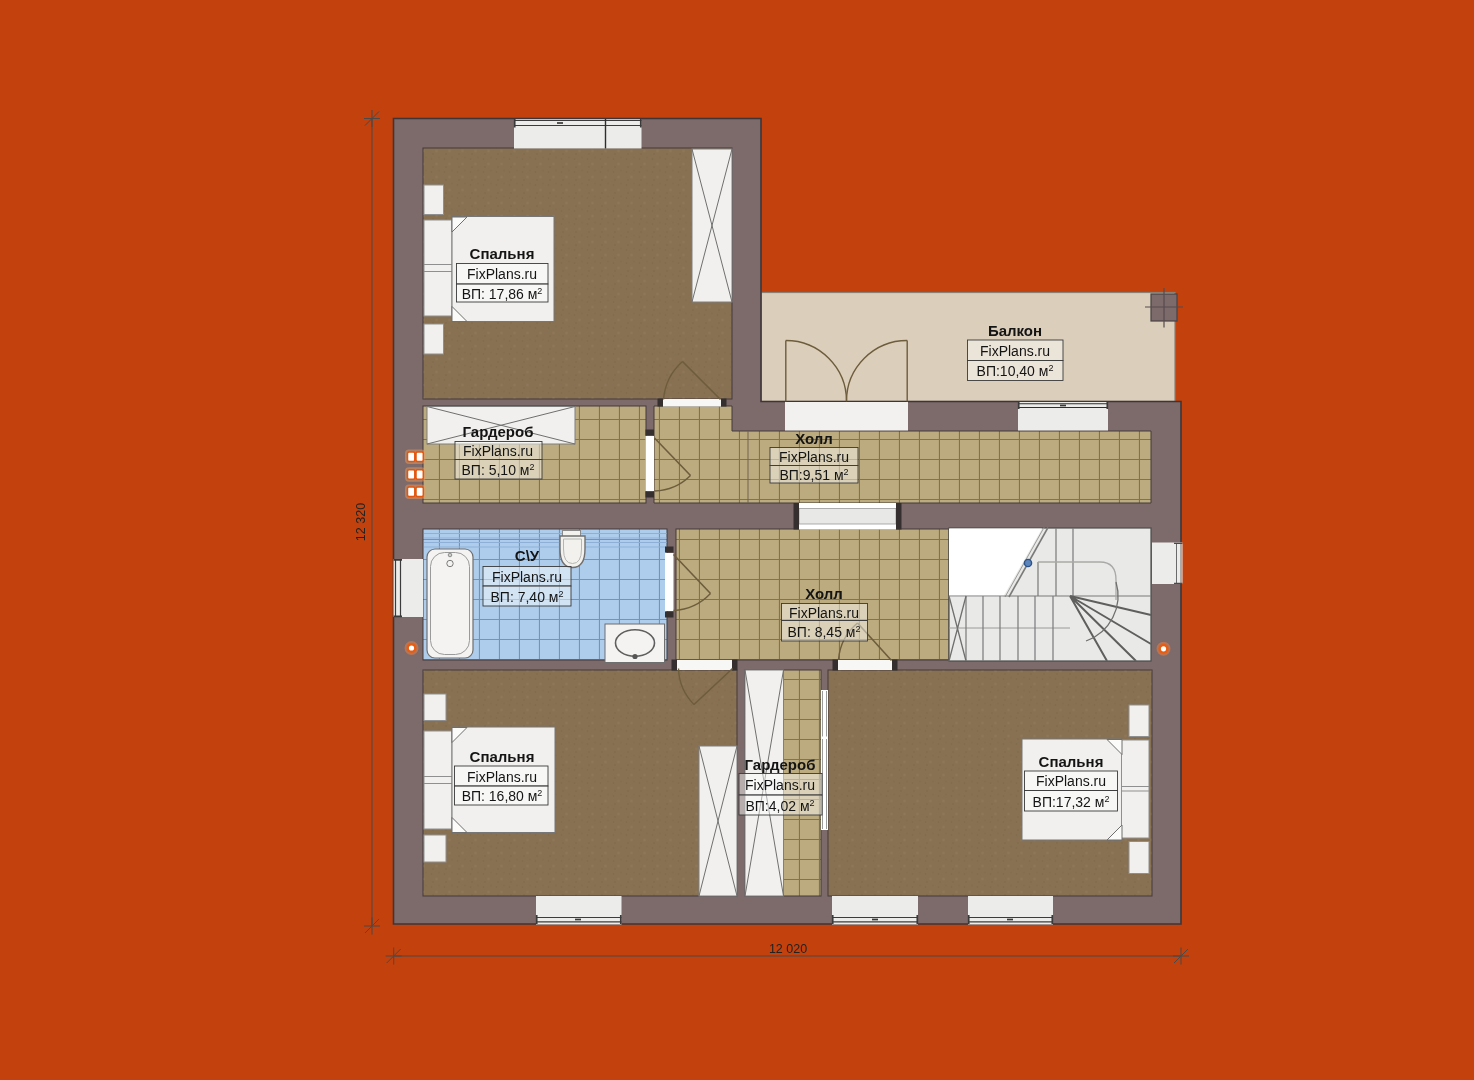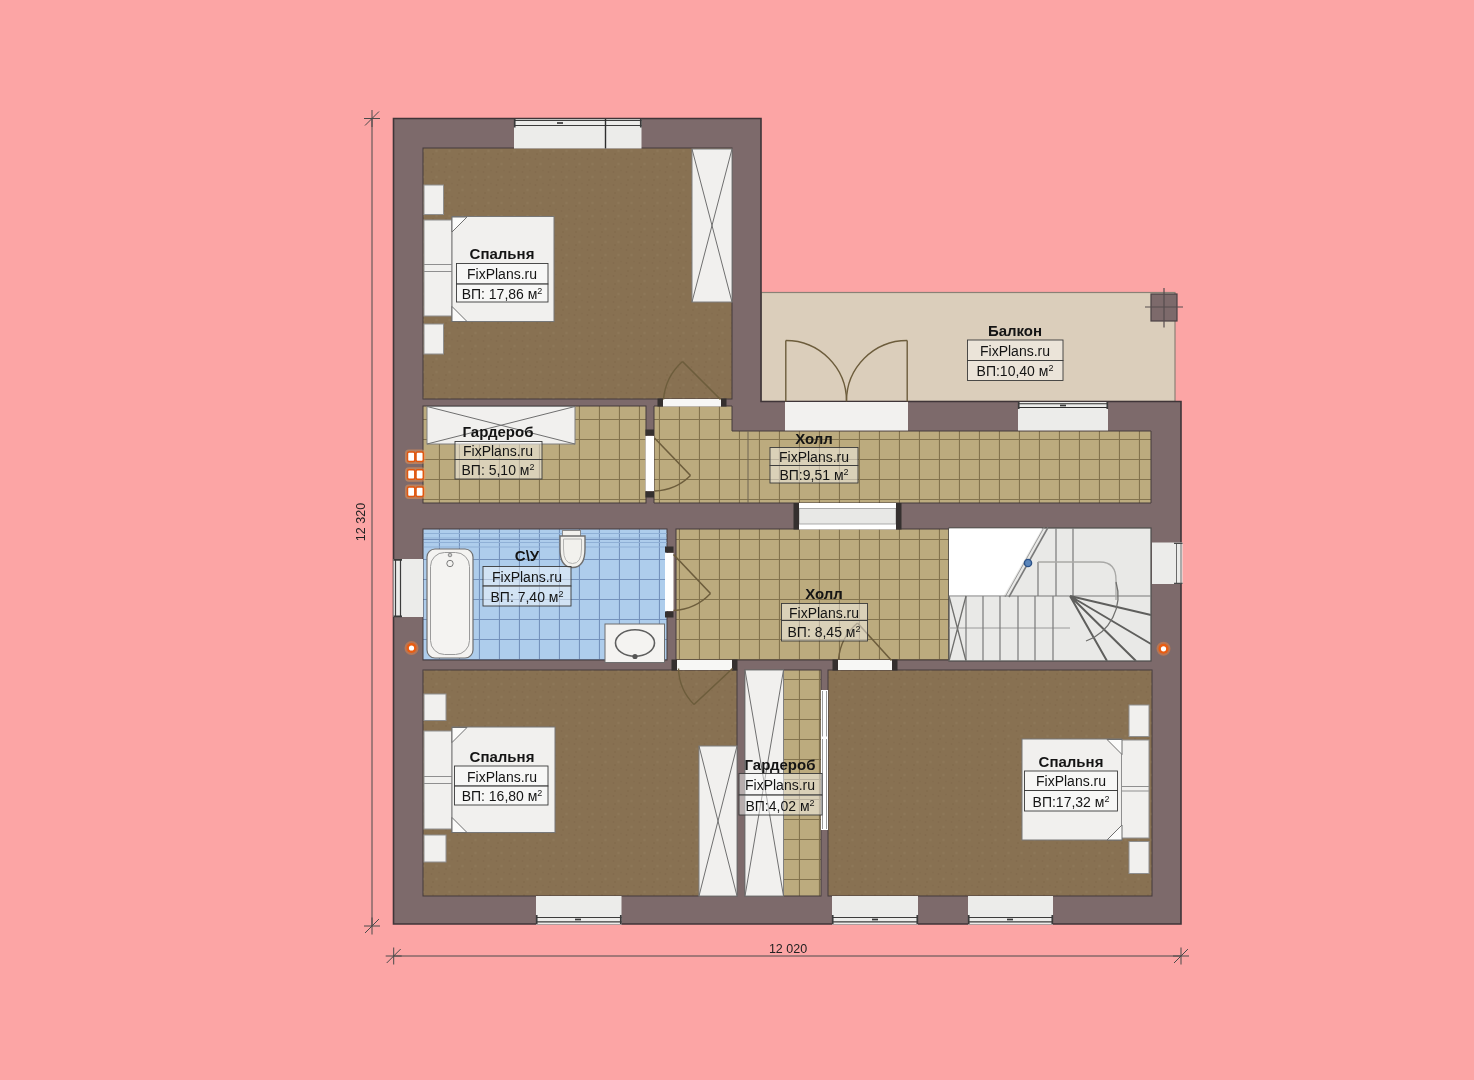--- a/index.html
+++ b/index.html
@@ -1,16 +1,16 @@
 <!DOCTYPE html>
 <html><head>
 <meta charset="utf-8">
 <style>
 html,body{margin:0;padding:0;background:#ffffff;}
-#page{position:relative;width:1474px;height:1080px;background:#fca5a5;overflow:hidden;}
+#page{position:relative;width:1474px;height:1080px;background:#c2410c;overflow:hidden;}
 text{font-family:"Liberation Sans",sans-serif;}
 </style>
 </head>
 <body>
 <div id="page">
 <svg width="1474" height="1080" viewBox="0 0 1474 1080" xmlns="http://www.w3.org/2000/svg">
 <defs>
 <pattern id="tan" width="20" height="20" patternUnits="userSpaceOnUse">
   <rect width="20" height="20" fill="#bcab7e"></rect>
   <path d="M19.5,0 V20 M0,19.5 H20" stroke="#83734d" stroke-width="1.2" fill="none"></path>

